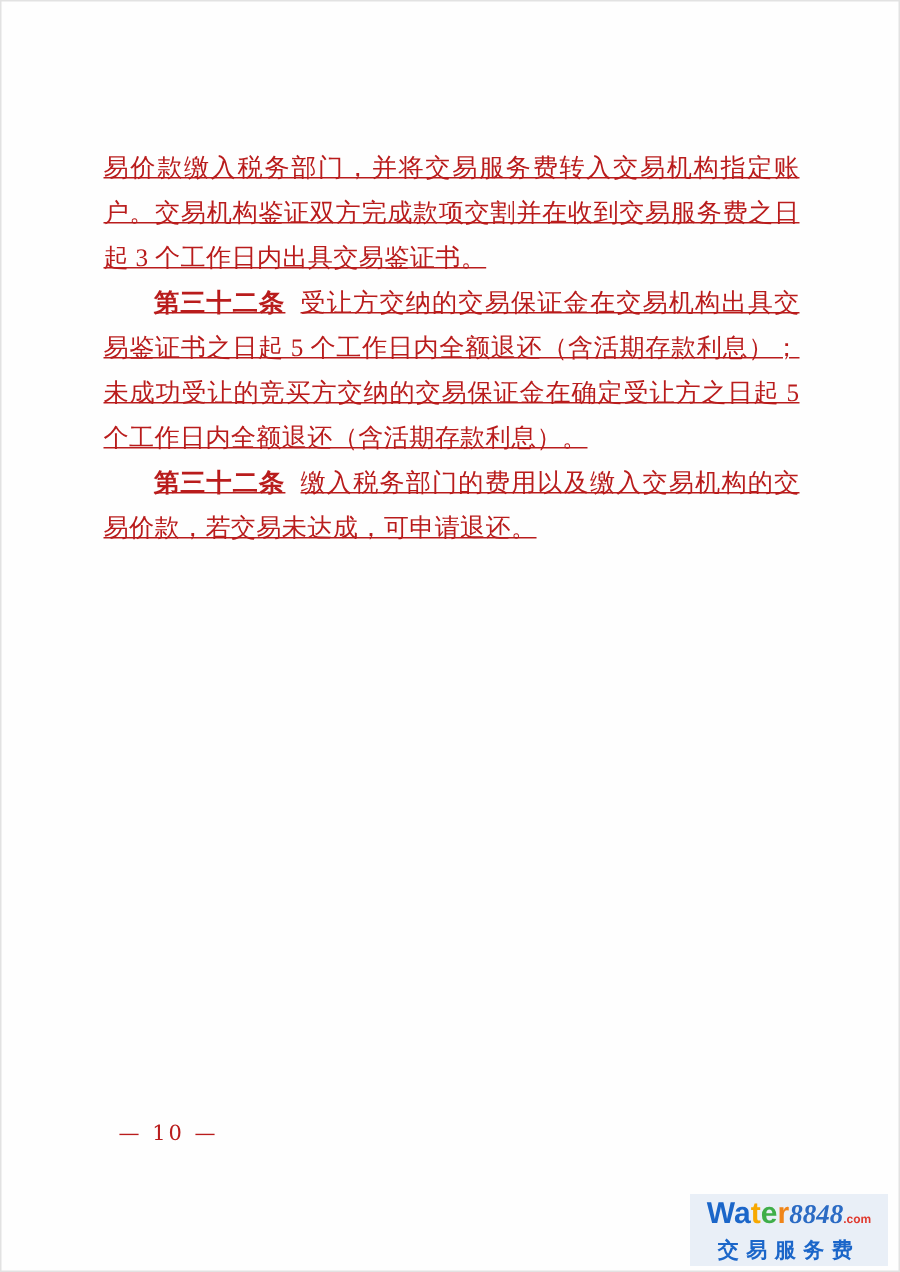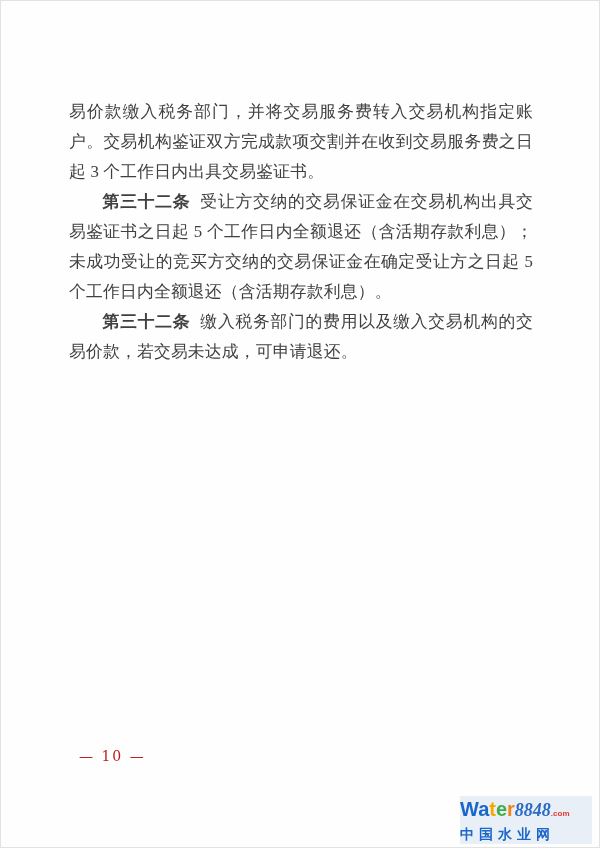--- a/index.html
+++ b/index.html
@@ -12,21 +12,22 @@
   }
   .page {
     position: absolute; inset: 0;
     border: 1px solid #e2e2e2;
     box-sizing: border-box;
     background: #fefefe;
   }
   .content {
     position: absolute;
     left: 68px; right: 66px; top: 96px;
-    color: #404040;
+    color: #b91c1c;
+    text-decoration: underline;
   }
   .para {
     margin: 0;
     font-size: 16.8px;
     line-height: 30px;
     text-align: justify;
     letter-spacing: 0.2px;
   }
   .para.indent { text-indent: 2em; }
   .article-heading {
@@ -40,20 +41,21 @@
     font-size: 14px;
     color: #b91c1c;
     letter-spacing: 2px;
     font-family: "DejaVu Serif", serif;
   }
   .logo {
     position: absolute;
     right: 7px; bottom: 3px;
     width: 132px; height: 48px;
     background: #e9eff7;
+    text-align: center;
     padding-top: 2px;
     box-sizing: border-box;
   }
   .logo-row1 {
     font-family: "Liberation Sans", "DejaVu Sans", sans-serif;
     font-weight: bold;
     font-size: 20px;
     line-height: 22px;
     white-space: nowrap;
   }
@@ -94,16 +96,16 @@
     <p class="para indent"><span class="article-heading">第三十二条</span><span>受让方交纳的交易保证金在交易机构出具交易鉴证书之日起 5 个工作日内全额退还（含活期存款利息）；未成功受让的竞买方交纳的交易保证金在确定受让方之日起 5 个工作日内全额退还（含活期存款利息）。</span></p>
 
     <p class="para indent"><span class="article-heading">第三十二条</span><span>缴入税务部门的费用以及缴入交易机构的交易价款，若交易未达成，可申请退还。</span></p>
 
   </div>
 
   <div class="pageno">— 10 —</div>
 
   <div class="logo">
     <div class="logo-row1"><span style="color:#1b66c9">W</span><span style="color:#1b66c9">a</span><span style="color:#f7a800">t</span><span style="color:#3fae49">e</span><span style="color:#f08519">r</span><span class="brand-number">8848</span><span class="brand-tld">.com</span></div>
-    <div class="logo-row2">中国水业网</div>
+    <div class="logo-row2">交易服务费</div>
   </div>
 
 </div>
 
 </body></html>

